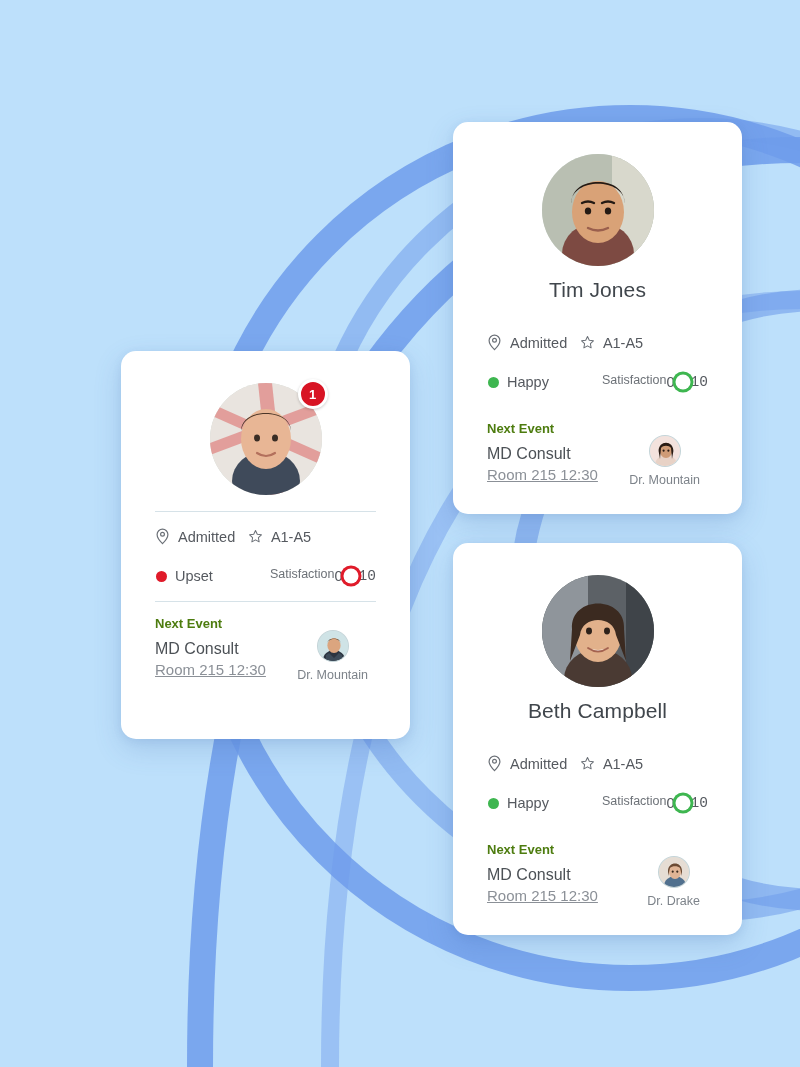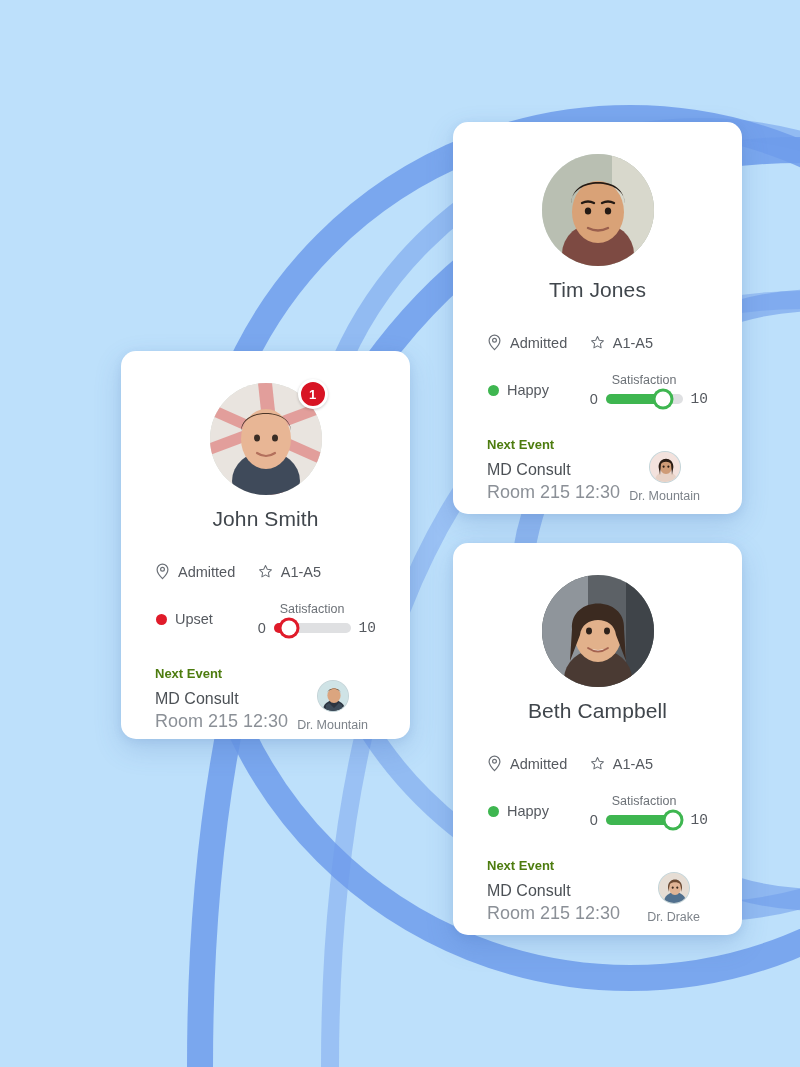--- a/index.html
+++ b/index.html
@@ -124,21 +124,22 @@
     width: 11px;
     height: 11px;
     border-radius: 50%;
     display: block;
     flex: none;
     margin-left: 1px;
   }
 
   .slider-cell {
     display: flex;
-    flex-direction: column;
+    flex-direction: row;
+    text-align: right;
   }
 
   .sat-label {
     font-size: 12.5px;
     color: #6c7177;
     margin: 0 0 4px 22px;
   }
 
   .slider-row {
     display: flex;
@@ -193,22 +194,23 @@
     margin-bottom: 9px;
   }
 
   .event-title {
     font-size: 16px;
     color: #4c5156;
     margin-bottom: 3px;
   }
 
   .event-meta {
-    font-size: 18px;
+    font-size: 15px;
     color: #8b9097;
+    text-decoration: underline;
   }
 
   .doctor {
     display: flex;
     flex-direction: column;
     align-items: center;
     margin-top: 14px;
     margin-right: 8px;
   }
 
@@ -276,21 +278,20 @@
             <path d="M31 48 C31 24, 81 24, 81 48 C80 36, 68 31, 56 31 C44 31, 33 36, 31 48Z" fill="#4a3527"></path>
             <ellipse cx="47" cy="55" rx="3" ry="3.5" fill="#3a2d25"></ellipse>
             <ellipse cx="65" cy="55" rx="3" ry="3.5" fill="#3a2d25"></ellipse>
             <path d="M47 70 Q56 76 65 70" stroke="#b3705c" stroke-width="2.2" fill="none" stroke-linecap="round"></path>
           </svg>
         </div>
         <div class="badge">1</div>
       </div>
     </div>
 
-    <div class="patient-name">John Smith</div>
 
     <div class="divider"></div>
 
     <div class="details">
       <div class="detail-cell">
         <span class="pin-icon">
           <svg width="15" height="17" viewBox="0 0 15 17">
             <path d="M7.5 1.2c-3 0-5.4 2.3-5.4 5.2 0 3.9 5.4 9.2 5.4 9.2s5.4-5.3 5.4-9.2c0-2.9-2.4-5.2-5.4-5.2z" fill="none" stroke="#6b7077" stroke-width="1.2"></path>
             <circle cx="7.5" cy="6.3" r="1.9" fill="none" stroke="#6b7077" stroke-width="1.2"></circle>
           </svg>

